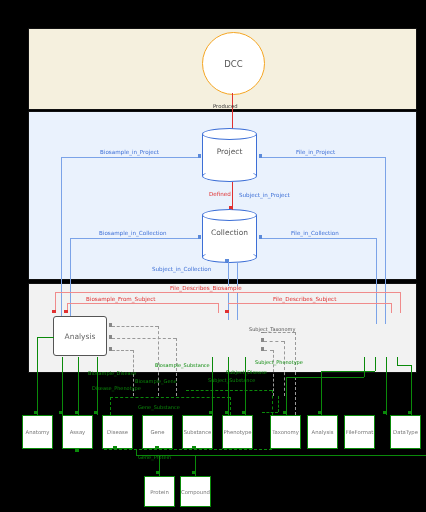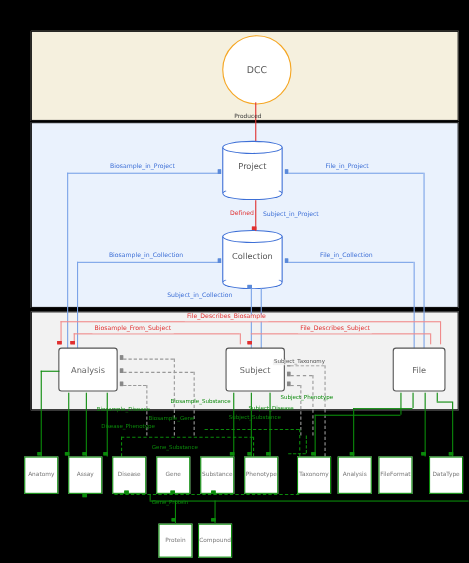--- a/index.html
+++ b/index.html
@@ -120,26 +120,20 @@
   <div class="lbl lbl-blue" style="left:289px;top:231px;background:#eaf2fd;padding:0 2px;">File_in_Collection</div>
 
   <div class="lv blue" style="left:228px;top:262px;height:58px;"></div>
   <div class="arw arw-u ar-blue" style="left:225.4px;top:259px;"></div>
   <div class="lv blue" style="left:237px;top:262px;height:58px;"></div>
   <div class="lbl lbl-blue" style="left:150px;top:267px;background:#eaf2fd;padding:0 2px;">Subject_in_Collection</div>
 
   <div class="ebox" id="box-biosample">
     <span>Analysis</span>
   </div>
-  <div class="ebox" id="box-subject">
-    <span>Subject</span>
-  </div>
-  <div class="ebox" id="box-file">
-    <span>File</span>
-  </div>
 
   <div class="lh red" style="left:55px;top:292px;width:345px;"></div>
   <div class="lv red" style="left:55px;top:292px;height:21px;"></div>
   <div class="lv red" style="left:400px;top:292px;height:21px;"></div>
   <div class="arw arw-d ar-red" style="left:52.4px;top:310px;"></div>
   <div class="lbl lbl-red" style="left:168px;top:286px;background:#f2f2f2;padding:0 2px;">File_Describes_Biosample</div>
 
   <div class="lh red" style="left:67px;top:303px;width:151px;"></div>
   <div class="lv red" style="left:67px;top:303px;height:10px;"></div>
   <div class="lv red" style="left:218px;top:303px;height:10px;"></div>

